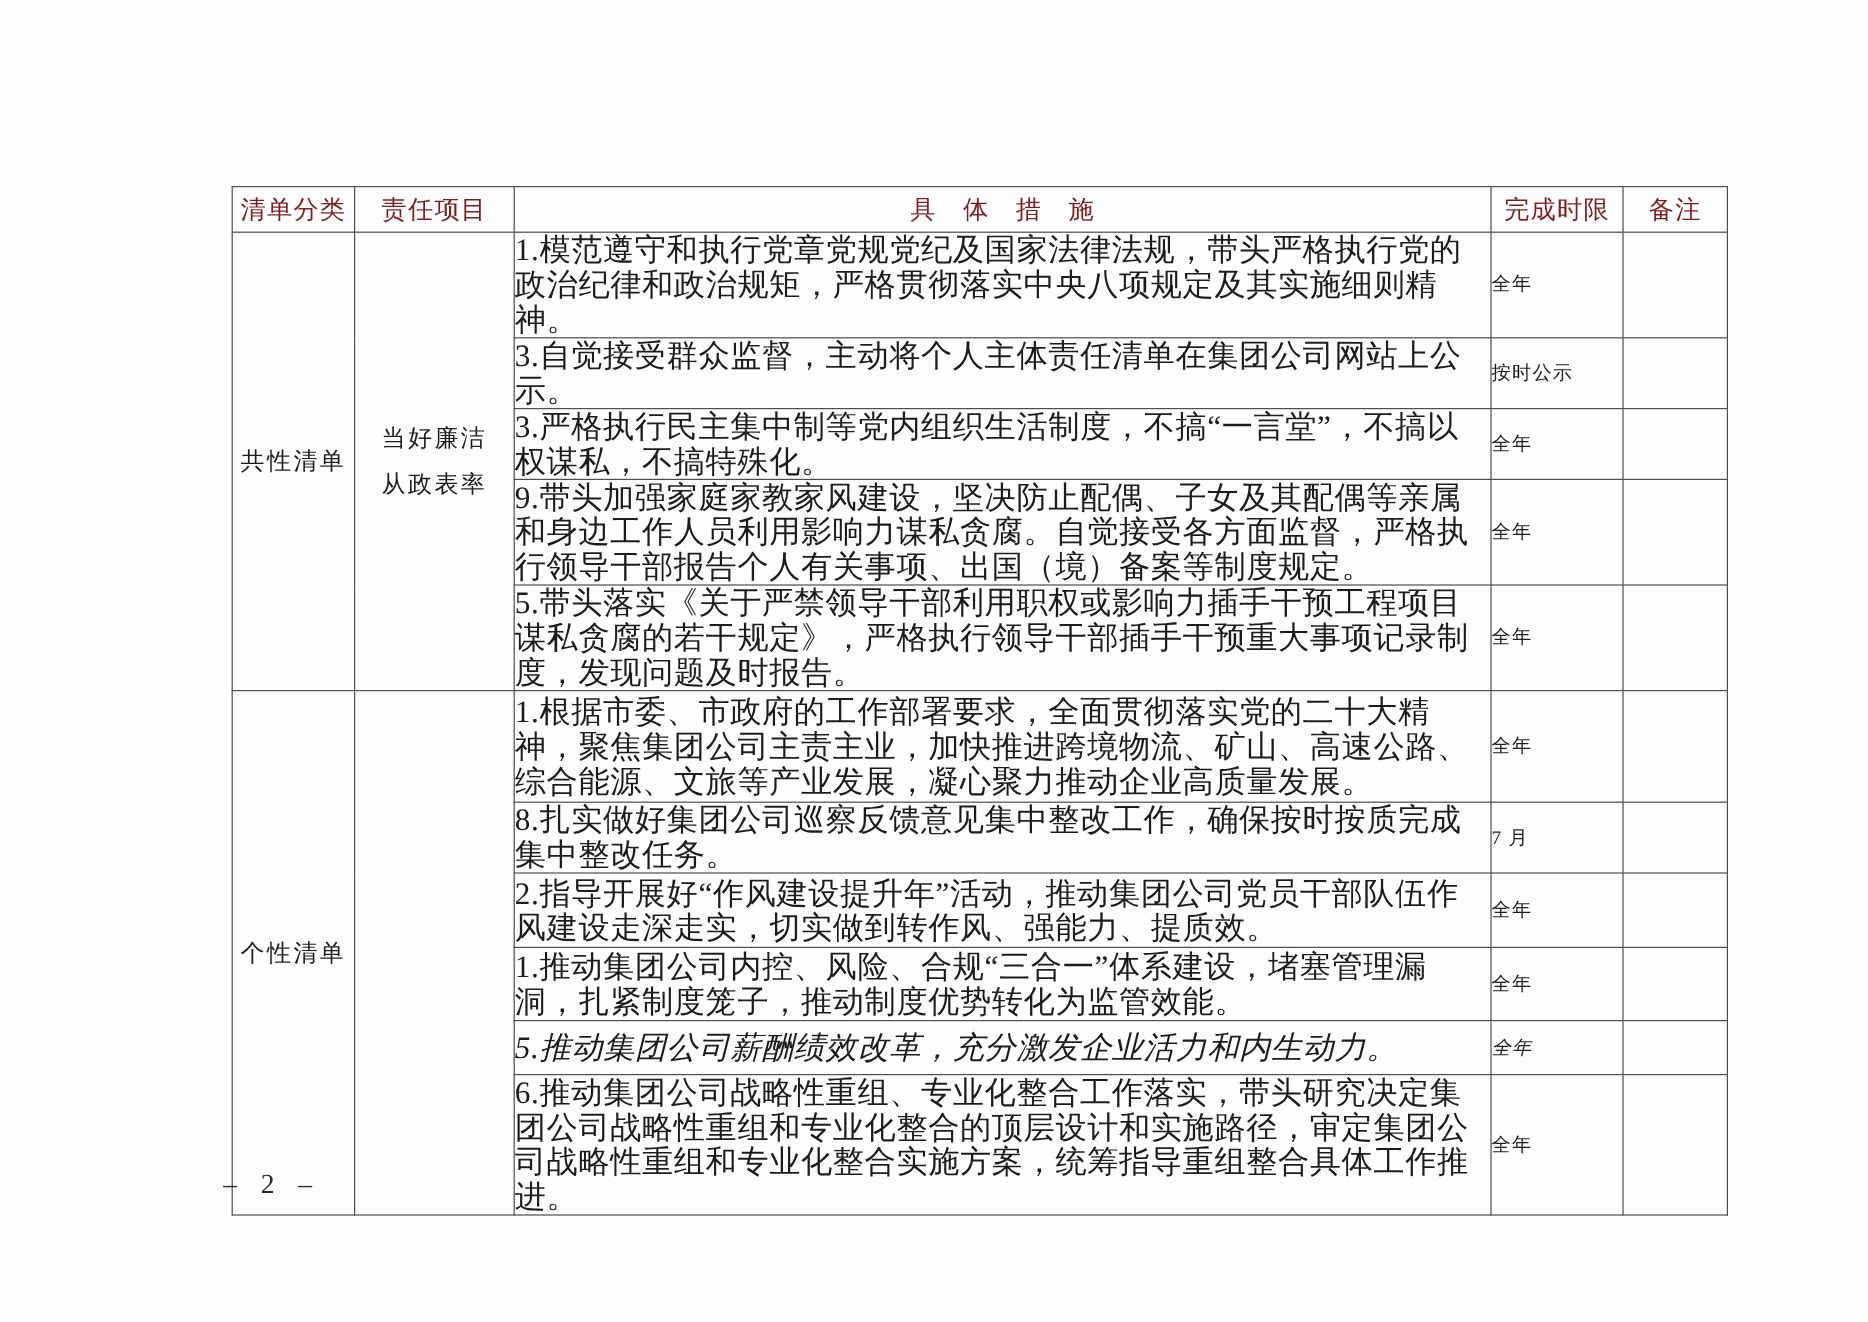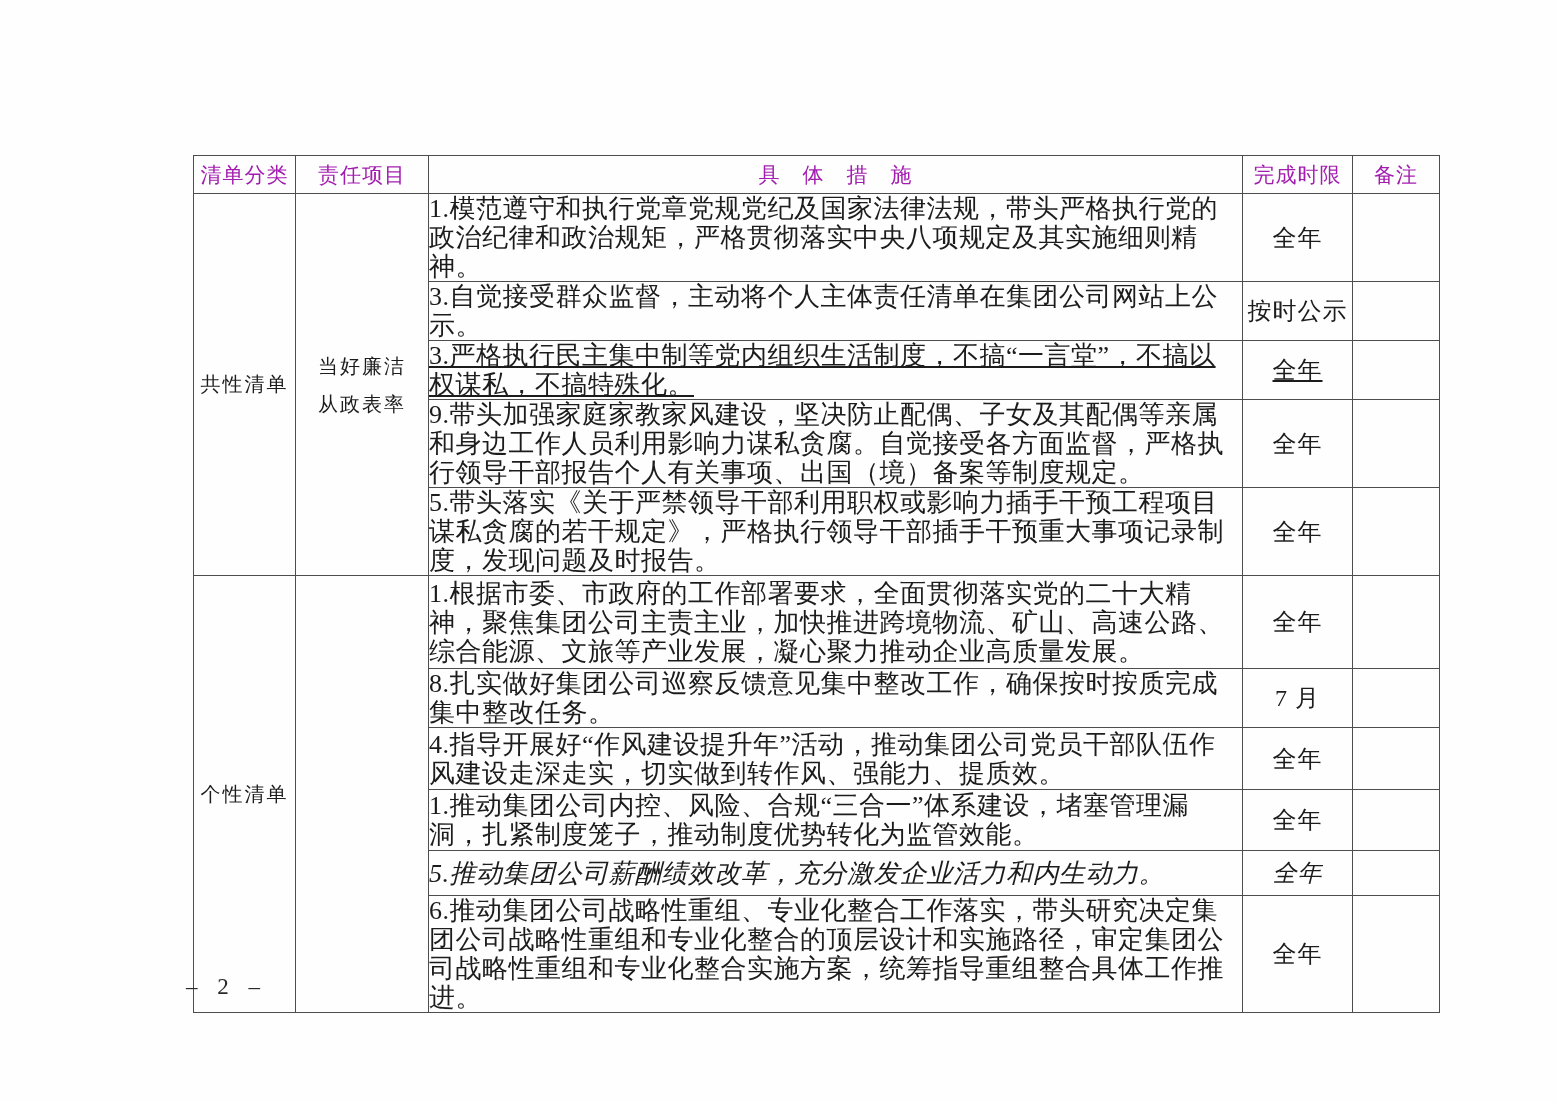--- a/index.html
+++ b/index.html
@@ -29,50 +29,49 @@
     border: 1px solid #4d4d4d;
     padding: 0;
     vertical-align: middle;
     font-weight: normal;
   }
   th.hdr-cell {
     font-size: 21px;
     font-weight: bold;
     text-align: center;
     letter-spacing: 1px;
-    color: #a21caf;
+    color: #7f1d1d;
   }
   td.category-cell,
   td.project-cell {
     text-align: center;
     font-size: 20px;
     letter-spacing: 2px;
   }
   td.project-cell .proj-line {
     line-height: 38px;
   }
   td.measure-cell {
     font-size: 26px;
     line-height: 29px;
     text-align: left;
     padding: 6px 12px 6px 13px;
     letter-spacing: 0.5px;
   }
   td.time-cell {
-    text-align: center;
-    font-size: 24px;
+    font-size: 16px;
     letter-spacing: 1px;
   }
   td.note-cell {
     font-size: 19px;
   }
   tr.h-hdr  { height: 38px; }
   tr.h-s1r1 { height: 70px; }
   tr.h-s1r2 { height: 50px; }
-  tr.h-s1r3 { height: 58px; text-decoration: underline; }
+  tr.h-s1r3 { height: 58px; }
   tr.h-s1r4 { height: 88px; }
   tr.h-s1r5 { height: 74px; }
   tr.h-s2r1 { height: 93px; }
   tr.h-s2r2 { height: 46px; }
   tr.h-s2r3 { height: 62px; }
   tr.h-s2r4 { height: 61px; }
   tr.h-s2r5 { height: 45px; font-style: italic; }
   tr.h-s2r6 { height: 84px; }
   #footer-page-number {
     position: absolute;
@@ -145,21 +144,21 @@
         <td class="measure-cell">1.根据市委、市政府的工作部署要求，全面贯彻落实党的二十大精神，聚焦集团公司主责主业，加快推进跨境物流、矿山、高速公路、综合能源、文旅等产业发展，凝心聚力推动企业高质量发展。</td>
         <td class="time-cell">全年</td>
         <td class="note-cell"></td>
       </tr>
       <tr class="h-s2r2">
         <td class="measure-cell">8.扎实做好集团公司巡察反馈意见集中整改工作，确保按时按质完成集中整改任务。</td>
         <td class="time-cell">7 月</td>
         <td class="note-cell"></td>
       </tr>
       <tr class="h-s2r3">
-        <td class="measure-cell">4.指导开展好“作风建设提升年”活动，推动集团公司党员干部队伍作风建设走深走实，切实做到转作风、强能力、提质效。</td>
+        <td class="measure-cell">2.指导开展好“作风建设提升年”活动，推动集团公司党员干部队伍作风建设走深走实，切实做到转作风、强能力、提质效。</td>
         <td class="time-cell">全年</td>
         <td class="note-cell"></td>
       </tr>
       <tr class="h-s2r4">
         <td class="measure-cell">1.推动集团公司内控、风险、合规“三合一”体系建设，堵塞管理漏洞，扎紧制度笼子，推动制度优势转化为监管效能。</td>
         <td class="time-cell">全年</td>
         <td class="note-cell"></td>
       </tr>
       <tr class="h-s2r5">
         <td class="measure-cell">5.推动集团公司薪酬绩效改革，充分激发企业活力和内生动力。</td>

